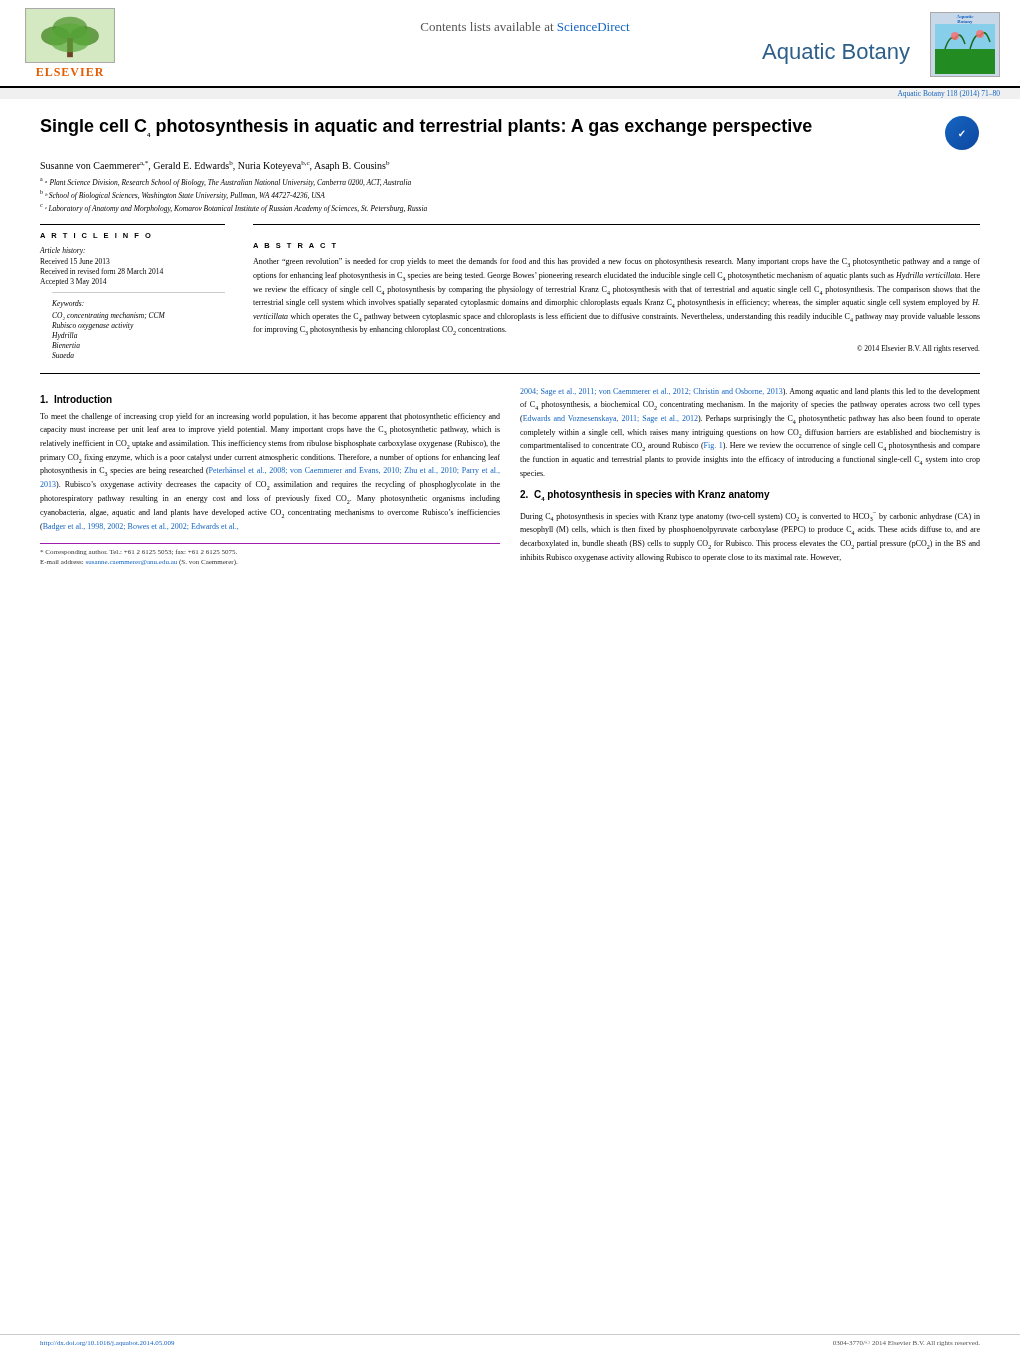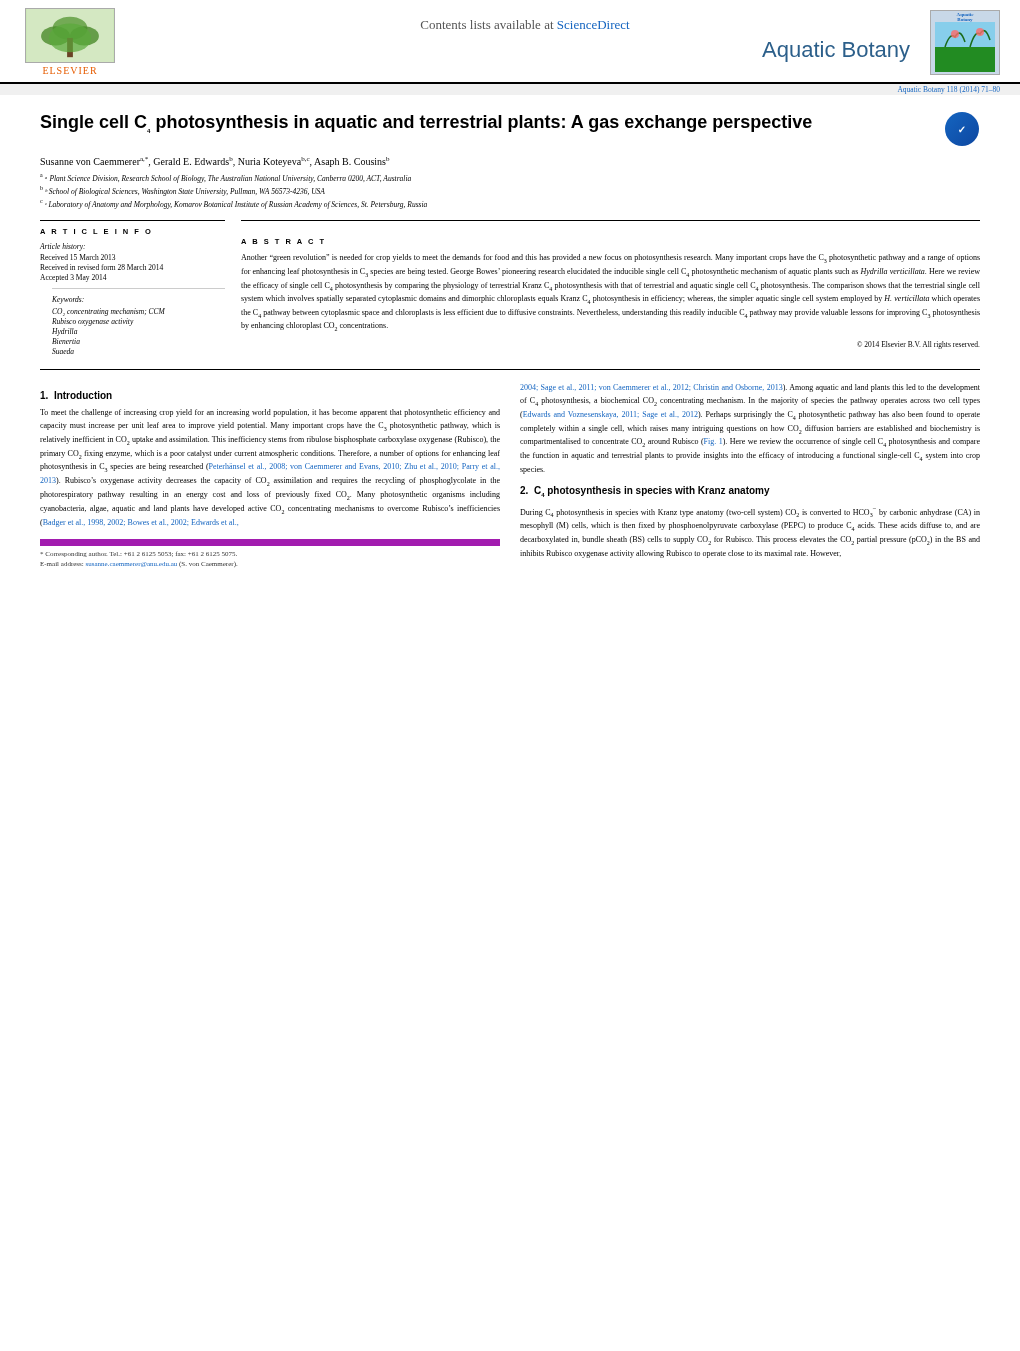--- a/index.html
+++ b/index.html
@@ -39,22 +39,22 @@
       background: #c8e6b0;
       border: 1px solid #aaa;
       display: flex;
       flex-direction: column;
       align-items: center;
       justify-content: flex-end;
       overflow: hidden;
       position: relative;
     }
     .elsevier-text {
-      font-size: 10px;
-      font-weight: normal;
+      font-size: 12px;
+      font-weight: bold;
       color: #e65c00;
       letter-spacing: 1px;
       margin-top: 2px;
     }
     .journal-center {
       flex: 1;
       text-align: center;
       padding: 0 20px;
     }
     .sciencedirect-line {
@@ -175,21 +175,21 @@
       line-height: 1.4;
     }
     .affiliation-sup {
       font-size: 6px;
       vertical-align: super;
       font-style: normal;
     }
     
     .two-col {
       display: flex;
-      gap: 16px;
+      gap: 28px;
       margin-top: 10px;
     }
     .left-col {
       width: 185px;
       flex-shrink: 0;
     }
     .right-col {
       flex: 1;
     }
     .article-info-box {
@@ -279,21 +279,21 @@
     .body-text {
       font-size: 8px;
       line-height: 1.55;
       text-align: justify;
       margin-bottom: 5px;
     }
     .body-link {
       color: #1565c0;
     }
     .footnote-area {
-      border-top: 7px solid #a21caf;
+      border-top: 1px solid #a21caf;
       margin-top: 10px;
       padding-top: 4px;
     }
     .footnote-text {
       font-size: 7px;
       line-height: 1.4;
       color: #333;
     }
     .footer-bar {
       border-top: 1px solid #ccc;
@@ -367,32 +367,32 @@
         <div class="crossmark-circle">✓</div>
       </div>
     </div>
 
     <div class="authors-line">
       Susanne von Caemmerer<span class="author-sup">a,*</span>, Gerald E. Edwards<span class="author-sup">b</span>, Nuria Koteyeva<span class="author-sup">b,c</span>, Asaph B. Cousins<span class="author-sup">b</span>
     </div>
 
     <div class="affiliations">
       <div class="affiliation-line"><span class="affiliation-sup">a</span> <span>ᵃ Plant Science Division, Research School of Biology, The Australian National University, Canberra 0200, ACT, Australia</span></div>
-      <div class="affiliation-line"><span class="affiliation-sup">b</span> <span>ᵇ School of Biological Sciences, Washington State University, Pullman, WA 56573-4236, USA</span></div>
+      <div class="affiliation-line"><span class="affiliation-sup">b</span> <span>ᵇ School of Biological Sciences, Washington State University, Pullman, WA 44727-4236, USA</span></div>
       <div class="affiliation-line"><span class="affiliation-sup">c</span> <span>ᶜ Laboratory of Anatomy and Morphology, Komarov Botanical Institute of Russian Academy of Sciences, St. Petersburg, Russia</span></div>
     </div>
 
     <div class="two-col">
 
       <div class="left-col">
         <div class="article-info-box">
           <div class="section-label">A R T I C L E   I N F O</div>
           <div class="info-subsection">
             <div class="info-label">Article history:</div>
-            <div class="info-date">Received 15 March 2013</div>
+            <div class="info-date">Received 15 June 2013</div>
             <div class="info-date">Received in revised form 28 March 2014</div>
             <div class="info-date">Accepted 3 May 2014</div>
           </div>
           <div class="keywords-section">
             <div class="keywords-label">Keywords:</div>
             <span class="keyword-item">CO₂ concentrating mechanism; CCM</span>
             <span class="keyword-item">Rubisco oxygenase activity</span>
             <span class="keyword-item">Hydrilla</span>
             <span class="keyword-item">Bienertia</span>
             <span class="keyword-item">Suaeda</span>
@@ -435,13 +435,17 @@
           <span class="body-link">2004; Sage et al., 2011; von Caemmerer et al., 2012; Christin and Osborne, 2013</span>). Among aquatic and land plants this led to the development of C<sub>4</sub> photosynthesis, a biochemical CO<sub>2</sub> concentrating mechanism. In the majority of species the pathway operates across two cell types (<span class="body-link">Edwards and Voznesenskaya, 2011; Sage et al., 2012</span>). Perhaps surprisingly the C<sub>4</sub> photosynthetic pathway has also been found to operate completely within a single cell, which raises many intriguing questions on how CO<sub>2</sub> diffusion barriers are established and biochemistry is compartmentalised to concentrate CO<sub>2</sub> around Rubisco (<span class="body-link">Fig. 1</span>). Here we review the occurrence of single cell C<sub>4</sub> photosynthesis and compare the function in aquatic and terrestrial plants to provide insights into the efficacy of introducing a functional single-cell C<sub>4</sub> system into crop species.
         </div>
         <div class="section-title">2. &nbsp;C<sub>4</sub> photosynthesis in species with Kranz anatomy</div>
         <div class="body-text">
           During C<sub>4</sub> photosynthesis in species with Kranz type anatomy (two-cell system) CO<sub>2</sub> is converted to HCO<sub>3</sub><sup>−</sup> by carbonic anhydrase (CA) in mesophyll (M) cells, which is then fixed by phosphoenolpyruvate carboxylase (PEPC) to produce C<sub>4</sub> acids. These acids diffuse to, and are decarboxylated in, bundle sheath (BS) cells to supply CO<sub>2</sub> for Rubisco. This process elevates the CO<sub>2</sub> partial pressure (pCO<sub>2</sub>) in the BS and inhibits Rubisco oxygenase activity allowing Rubisco to operate close to its maximal rate. However,
         </div>
       </div>
     </div>
   </div>
 
+  <div class="footer-bar">
+    <div class="footer-doi">http://dx.doi.org/10.1016/j.aquabot.2014.05.009</div>
+    <div class="footer-copy">0304-3770/© 2014 Elsevier B.V. All rights reserved.</div>
+  </div>
 </div>
 
 </body></html>

